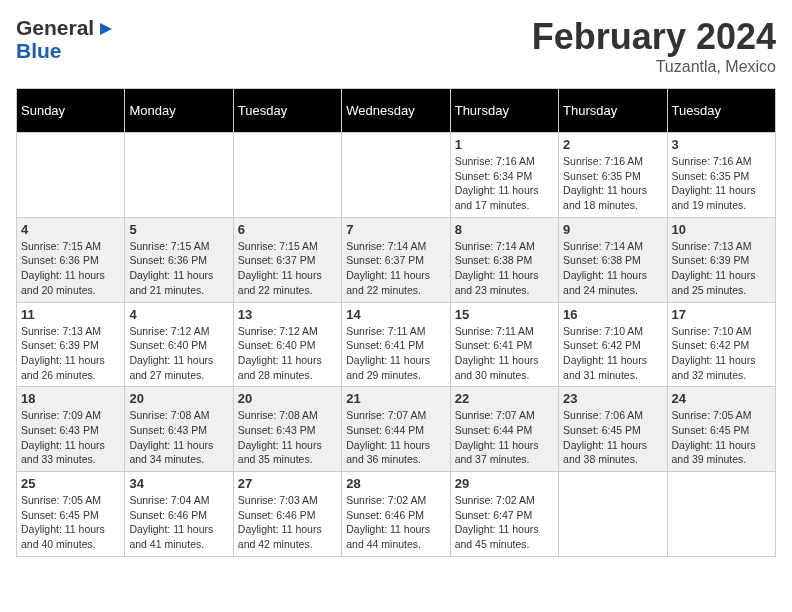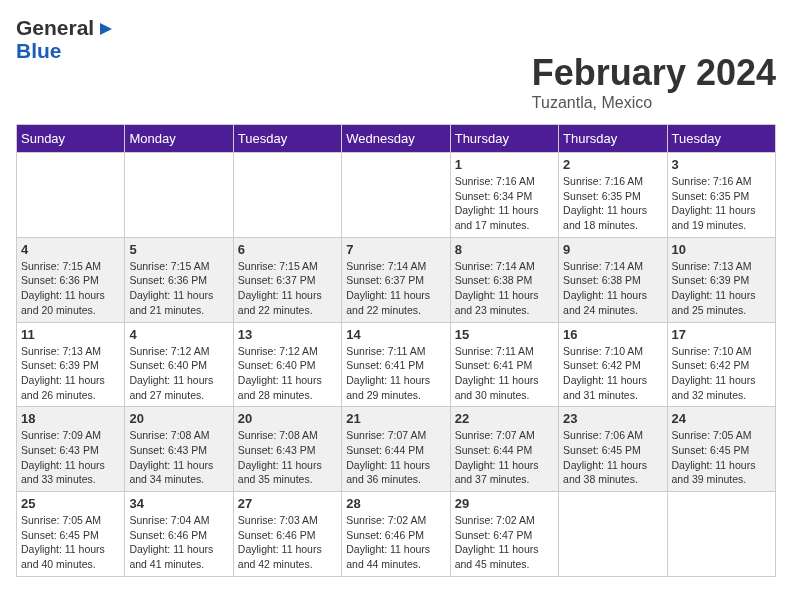--- a/index.html
+++ b/index.html
@@ -15,41 +15,40 @@
       justify-content: space-between;
       align-items: flex-start;
       margin-bottom: 12px;
     }
     .logo {
       display: flex;
       align-items: center;
       gap: 4px;
     }
     .title-area {
-      text-align: left;
-      margin-top: 36px;
+      text-align: right;
     }
     .main-title {
       font-size: 36px;
       font-weight: bold;
       color: #333;
     }
     .sub-title {
       font-size: 16px;
       color: #555;
     }
     table {
       width: 100%;
       border-collapse: collapse;
       font-size: 11px;
     }
     thead tr th {
-      background: #4c1d95;
+      background: #000000;
       color: #fff;
-      padding: 6px 4px;
+      padding: 14px 4px;
       text-align: left;
       font-size: 13px;
       font-weight: normal;
       border: 1px solid #ccc;
     }
     tbody tr td {
       border: 1px solid #ccc;
       vertical-align: top;
       padding: 4px;
       width: calc(100% / 7);

